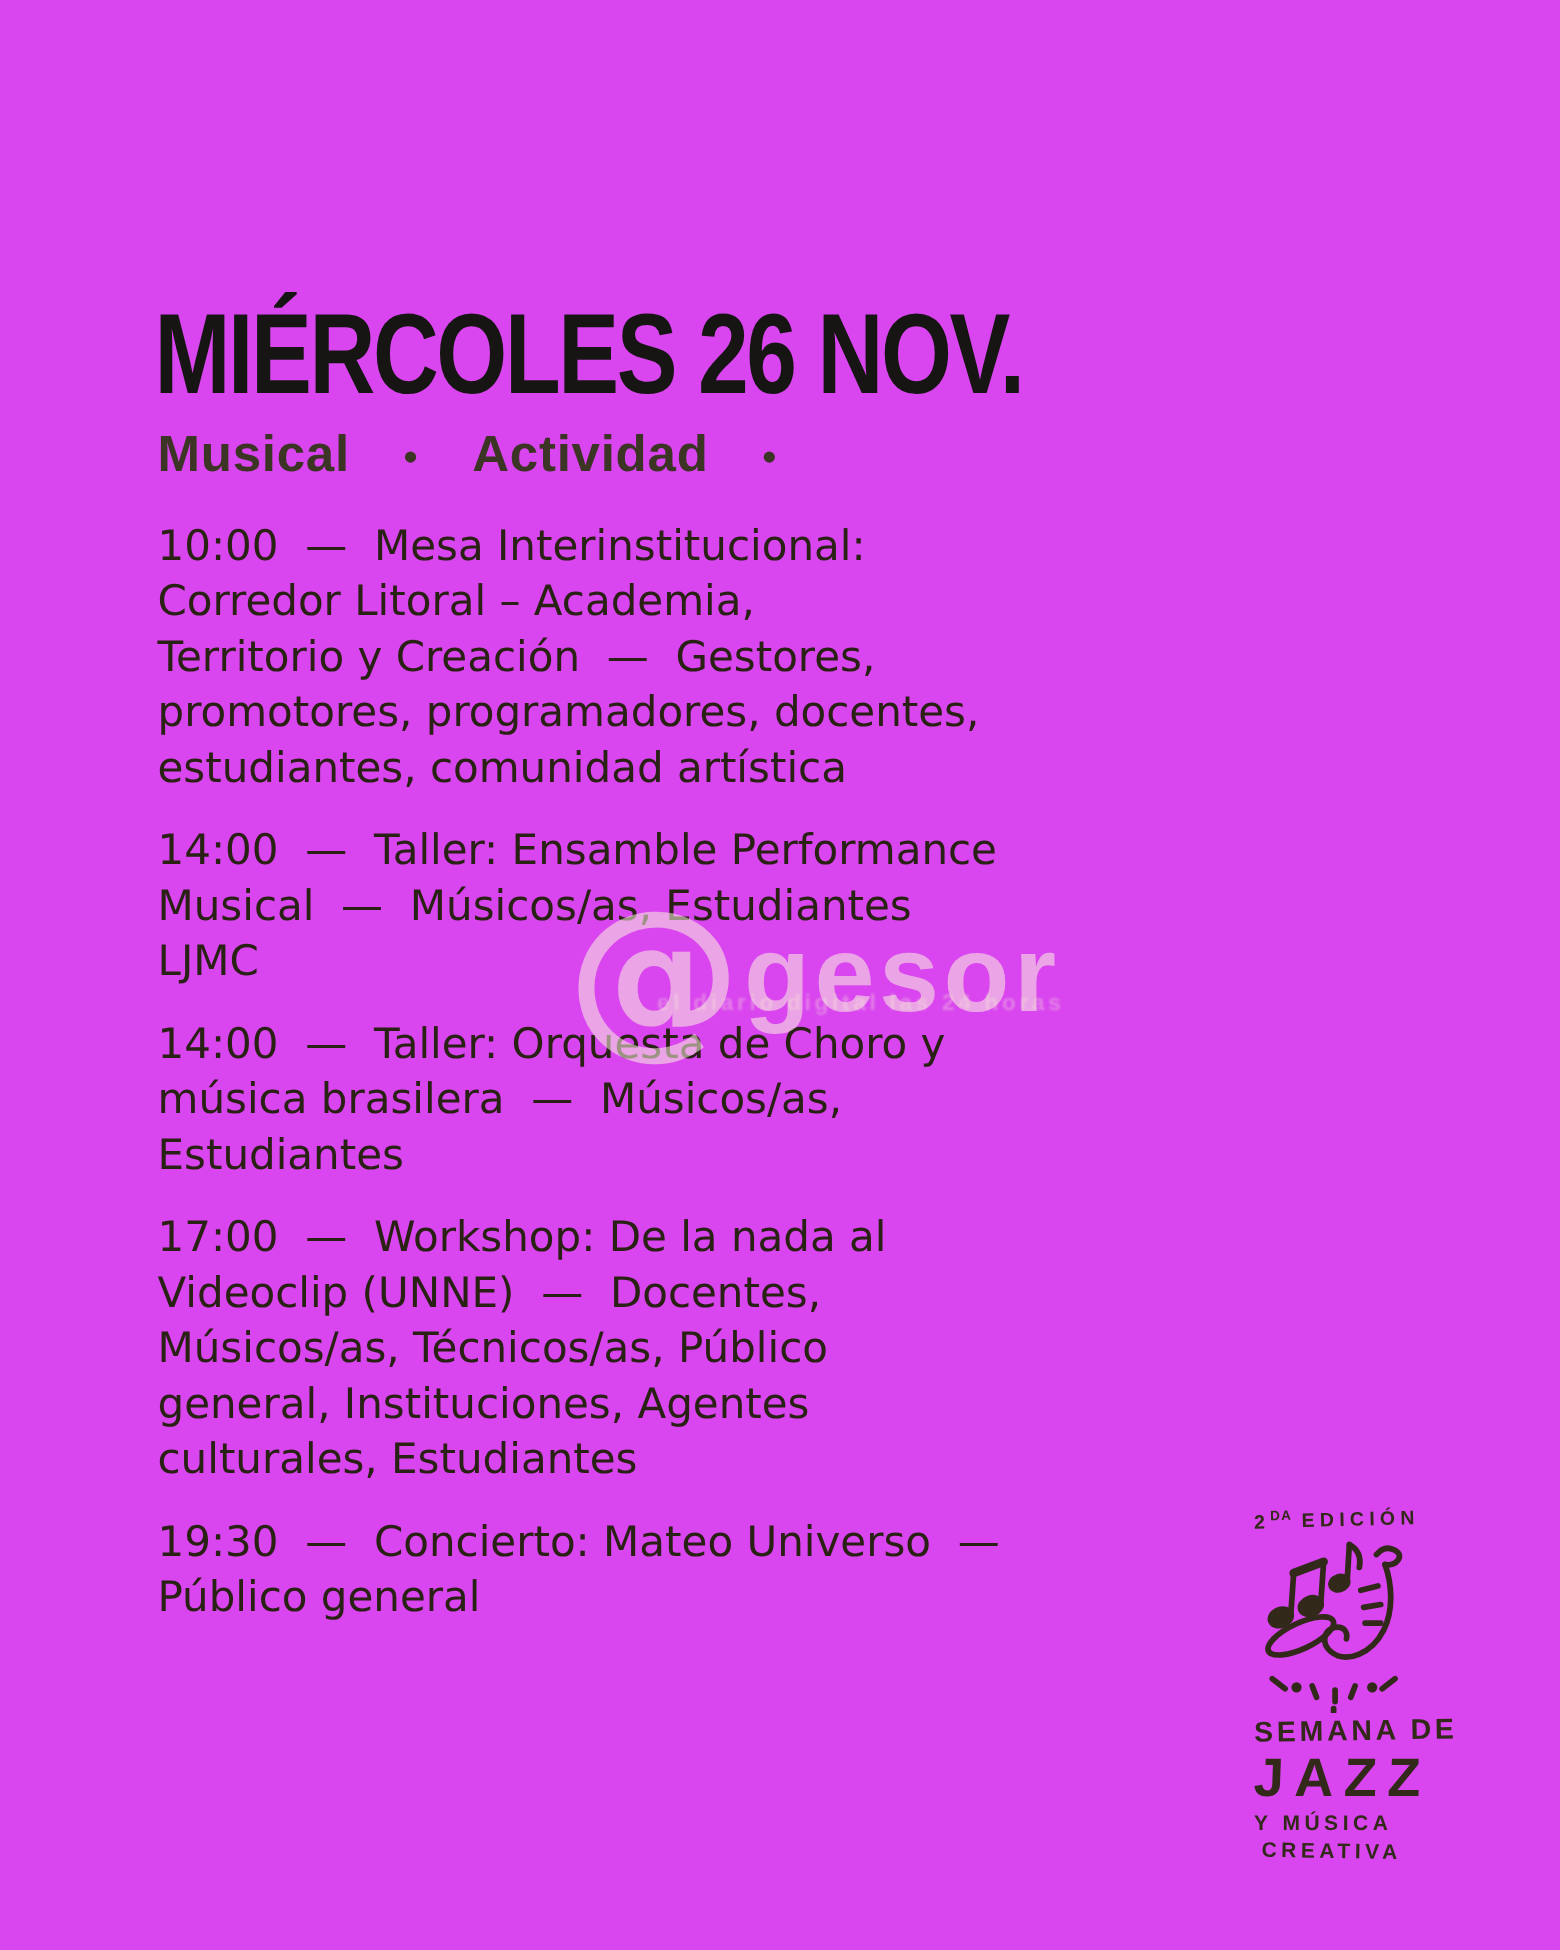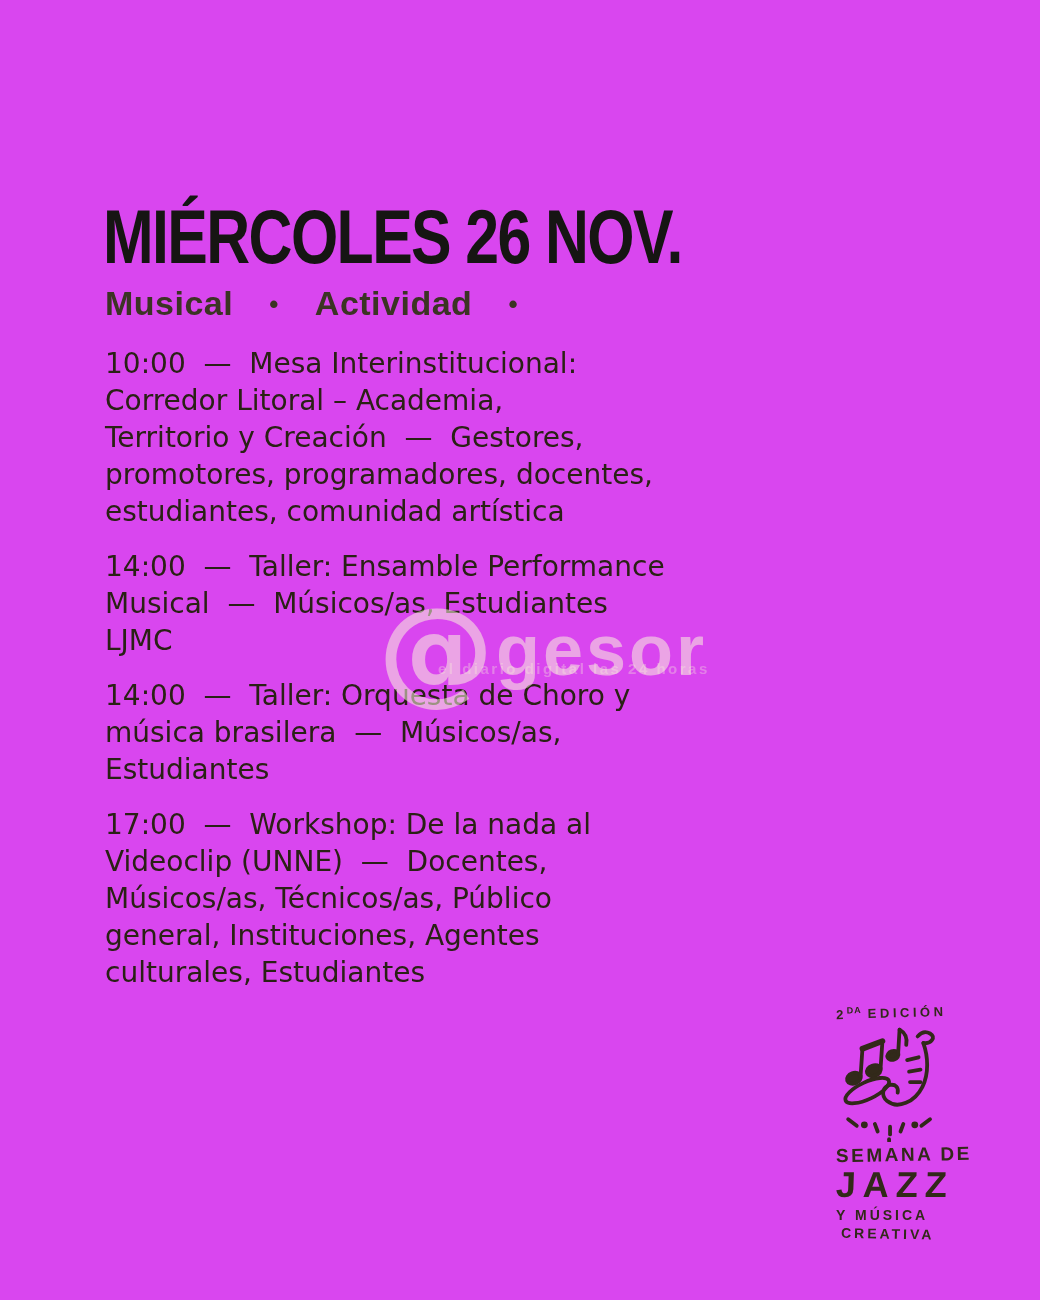--- a/index.html
+++ b/index.html
@@ -167,20 +167,22 @@
 Musical  —  Músicos/as, Estudiantes
 LJMC</p>
     <p class="entry">14:00  —  Taller: Orquesta de Choro y
 música brasilera  —  Músicos/as,
 Estudiantes</p>
     <p class="entry">17:00  —  Workshop: De la nada al
 Videoclip (UNNE)  —  Docentes,
 Músicos/as, Técnicos/as, Público
 general, Instituciones, Agentes
 culturales, Estudiantes</p>
+    <p class="entry">19:30  —  Concierto: Mateo Universo  —
+Público general</p>
   </div>
 
   <div class="watermark">
     <span class="wm-at">@</span>
     <span class="wm-name">gesor</span>
   </div>
   <div class="wm-tagline">el diario digital las 24 horas</div>
 
   <div class="logo">
     <div class="edition">

